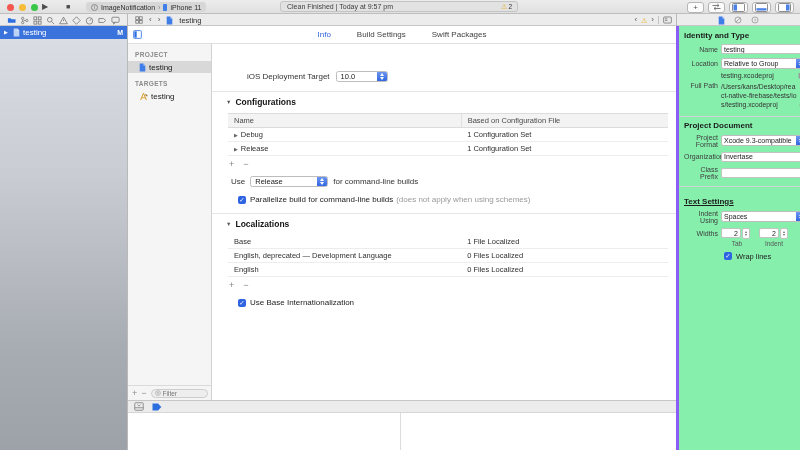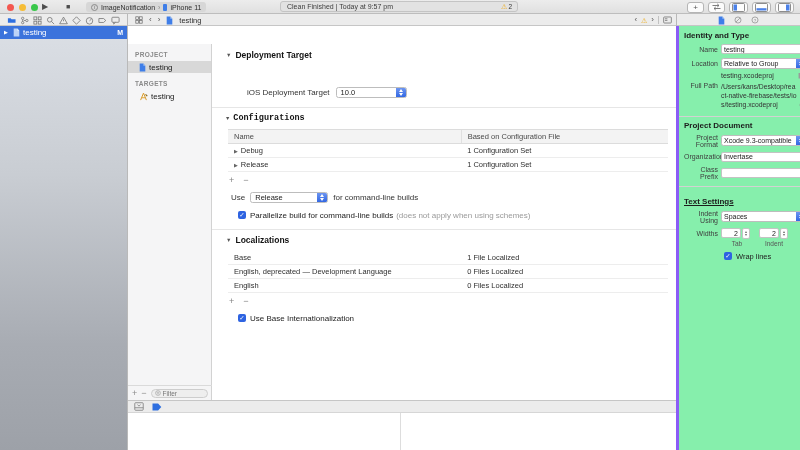--- a/index.html
+++ b/index.html
@@ -78,21 +78,21 @@
   table.xtable { border-collapse:collapse; width:calc(100% - 24px); margin:6px 0 0 16px; table-layout:fixed; }
   .xtable th { background:#f3f3f3; border:1px solid #dcdcdc; border-left:none; border-right:none; font-weight:normal;
     font-size:7.5px; color:#4a4a4a; text-align:left; padding:2px 0 2px 6px; height:10px; }
   .xtable th.c2 { border-left:1px solid #e0e0e0; }
   .xtable td { font-size:7.5px; color:#2f2f2f; padding:2px 0 2px 6px; border-bottom:1px solid #ededed; height:10px; }
   .xtable .c1 { width:53%; }
   .rowdisc { font-size:5px; color:#666; margin-right:3px; }
   .plusminus { display:flex; gap:9px; margin:4px 0 0 17px; }
   .pm { font-size:9px; color:#848484; line-height:9px; background:none; border:none; }
   .use-row { display:flex; align-items:center; gap:5px; margin:7px 0 0 19px; }
-  .cb-row { display:flex; align-items:flex-start; gap:4px; margin:8px 0 0 26px; }
+  .cb-row { display:flex; align-items:flex-end; gap:4px; margin:8px 0 0 26px; }
   .checkbox { width:8px; height:8px; background:#2e63e1; border-radius:2px; color:#fff; font-size:6.5px; line-height:8px; text-align:center; flex:none; }
   .cb-note { color:#9a9a9a; }
 
   .debugbar { position:absolute; left:0; bottom:37px; width:548px; height:13px; background:#ececec;
     border-top:1px solid #c6c6c6; border-bottom:1px solid #d6d6d6; display:flex; align-items:center; gap:8px; padding:0 6px; }
   .console { position:absolute; left:0; bottom:0; width:548px; height:37px; background:#fff; }
   .console-div { position:absolute; left:272px; top:0; width:1px; height:37px; background:#ddd; }
 
   
   .inspector { position:absolute; left:676px; top:26px; width:136px; height:424px; background:#86efac; border-left:3px solid #8b5cf6; padding:5px 5px 0 5px; }
@@ -301,20 +301,31 @@
             <path d="M5 0.5 7.2 3H5z" fill="#e8f0fd"></path>
           </svg>
         </span>
       <span>testing</span>
       <span class="nav-badge">M</span>
     </div>
   </div>
 
   <div class="editor">
 
+    <div class="tabstrip">
+      <span class="panel-toggle icon">
+        <svg width="9" height="9" viewBox="0 0 10 10">
+            <rect x="0.7" y="0.7" width="8.6" height="8.6" rx="1" fill="none" stroke="#2e6fe0" stroke-width="0.9"></rect>
+            <rect x="1.5" y="1.5" width="2.6" height="7" fill="#2e6fe0"></rect>
+          </svg>
+      </span>
+      <span class="tab active">Info</span>
+      <span class="tab">Build Settings</span>
+      <span class="tab">Swift Packages</span>
+    </div>
 
     <div class="projpanel">
       <div class="pp-head">PROJECT</div>
       <div class="pp-item sel">
         <span class="icon">
             <svg width="7" height="9" viewBox="0 0 8 10">
               <path d="M0.8 0.5h4.2L7.2 3v6.5H0.8z" fill="#3f7ee8"></path>
               <path d="M5 0.5 7.2 3H5z" fill="#a5c4f2"></path>
             </svg>
           </span>
@@ -341,34 +352,30 @@
                 <path d="M2.4 3h3.2M3 4.4h2M3.6 5.6h0.8"></path>
               </svg>
             </span>
           <input placeholder="Filter" style="">
         </div>
       </div>
     </div>
 
     <div class="form">
 
-      <div class="sect-head" style="margin-top:6px;">
-        <span class="sect-disc">▼</span>
-        <span>Deployment Target</span>
-      </div>
       <div class="dep-row">
         <span class="form-label">iOS Deployment Target</span>
-        <span class="dropdown" style="width:71px;">
+        <span class="dropdown" style="width:52px;">
           <span class="dd-text">10.0</span>
           <span class="dd-cap"></span>
         </span>
       </div>
 
       <div class="hdiv"></div>
-      <div class="sect-head" style="margin-top:5px;font-family:Liberation Mono, monospace;">
+      <div class="sect-head" style="margin-top:5px;">
         <span class="sect-disc">▼</span>
         <span>Configurations</span>
       </div>
       <table class="xtable">
         <tbody>
             <tr>
           <th class="c1">Name</th>
           <th class="c2">Based on Configuration File</th>
         </tr>
         <tr>

